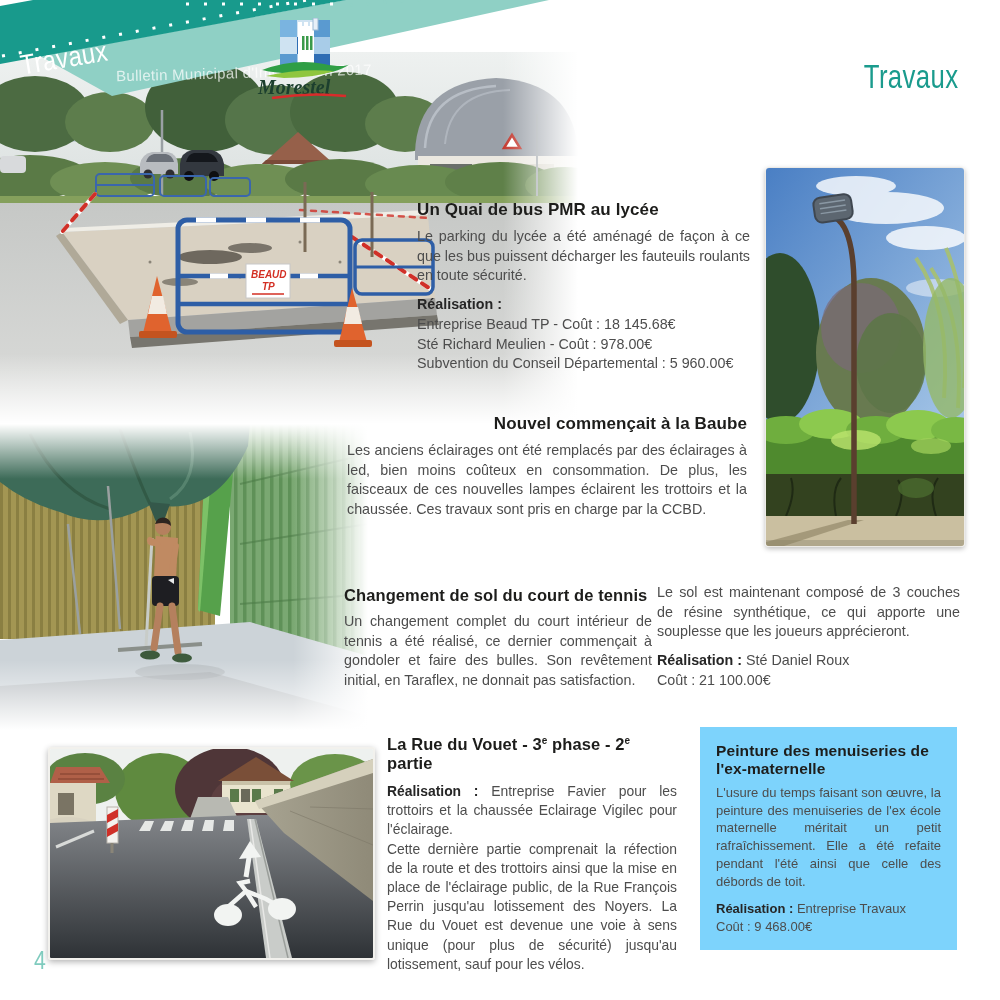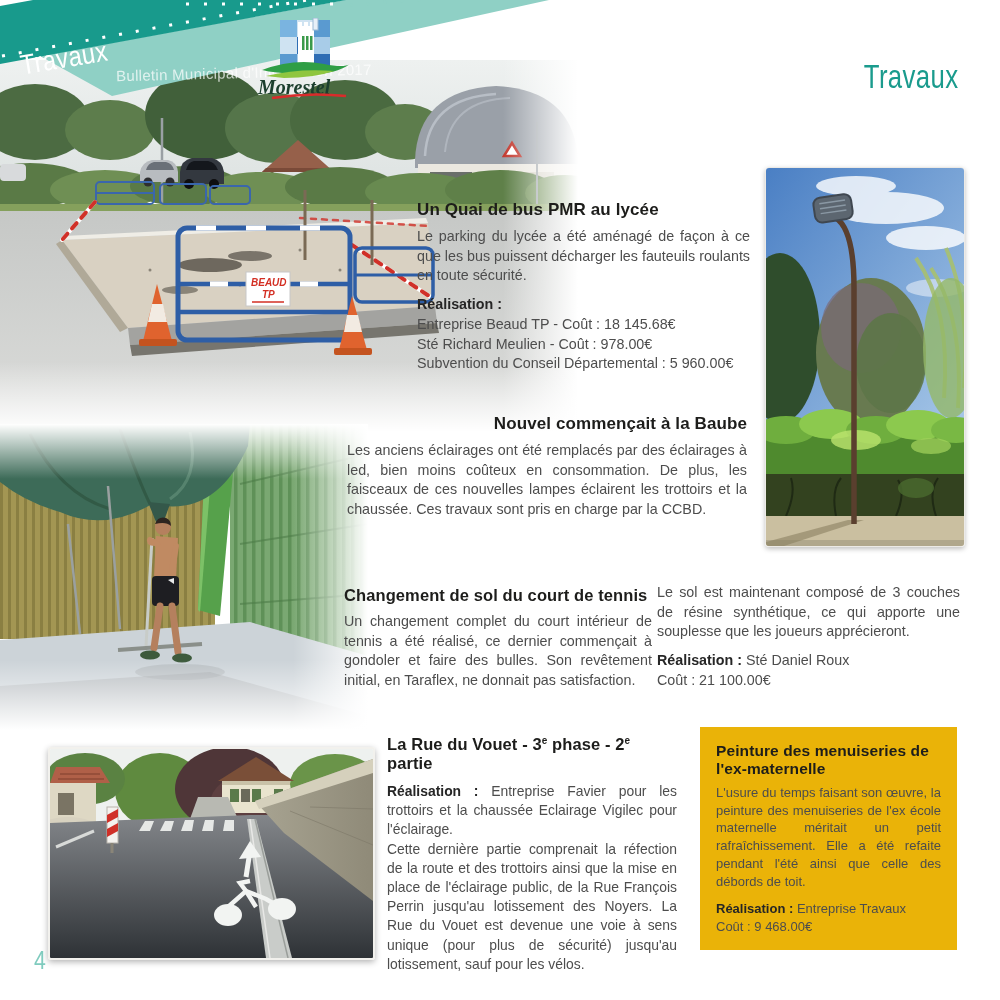--- a/index.html
+++ b/index.html
@@ -11,21 +11,21 @@
   #travaux-left{left:18px;top:50px;z-index:6;color:#ffffff;font-size:28px;font-weight:500;
     transform:rotate(-9.5deg) scaleX(.85);transform-origin:left top;letter-spacing:.5px;}
   #watermark{left:116px;top:64px;z-index:6;color:rgba(255,255,255,.72);font-size:15px;
     transform:rotate(-1.5deg);letter-spacing:.3px;}
   #travaux-right{right:42px;top:58px;z-index:4;color:#1a9b8d;font-size:33px;font-weight:500;
     transform:scaleX(.78);transform-origin:right top;letter-spacing:.5px;}
   #logo{left:254px;top:18px;z-index:6;}
   #logo-text{font-family:"Liberation Serif",serif;font-style:italic;font-weight:bold;}
   
   .photo{overflow:hidden;}
-  #photo-parking{left:0;top:60px;width:578px;height:372px;z-index:1;}
+  #photo-parking{left:0;top:52px;width:578px;height:372px;z-index:1;}
   #photo-tennis{left:0;top:424px;width:368px;height:306px;z-index:1;}
   #photo-lamp{left:765px;top:167px;width:198px;height:378px;z-index:2;border-radius:4px;
      box-shadow:0 2px 5px rgba(0,0,0,.25);border:1px solid #eceae6;}
   #photo-street{left:48px;top:747px;width:323px;height:209px;z-index:2;border-radius:3px;
      box-shadow:0 2px 6px rgba(0,0,0,.3);border:2px solid #f2f1ed;}
   .fade{position:absolute;pointer-events:none;}
   .fade-r{right:0;top:0;bottom:0;width:75px;background:linear-gradient(to right,rgba(255,255,255,0),#fff);}
   .fade-b{left:0;right:0;bottom:0;height:70px;background:linear-gradient(to bottom,rgba(255,255,255,0),#fff);}
   .fade-t{left:0;right:0;top:0;height:55px;background:linear-gradient(to top,rgba(255,255,255,0),#fff);}
   
@@ -37,21 +37,21 @@
   .sup{font-size:10px;vertical-align:6px;}
   #sec-quai{left:417px;top:200px;width:333px;}
   #sec-eclairage{left:347px;top:414px;width:400px;text-align:right;}
   #sec-eclairage .b{}
   #sec-tennis-left{left:344px;top:586px;width:308px;}
   #sec-tennis-left .h{font-size:16.5px;}
   #sec-tennis-right{left:657px;top:583px;width:303px;}
   #sec-vouet{left:387px;top:735px;width:290px;}
   #sec-vouet .h{font-size:16.5px;margin-bottom:5px;}
   #sec-vouet .b{font-size:13.9px;}
-  #box-peinture{left:700px;top:727px;width:257px;min-height:210px;background:#eab308;
+  #box-peinture{left:700px;top:727px;width:257px;min-height:210px;background:#7dd3fc;
      padding:15px 16px 14px 16px;box-sizing:border-box;z-index:2;}
   #box-peinture .h{font-size:15.5px;line-height:1.18;margin-bottom:5px;}
   #box-peinture .b{font-size:13px;}
   .mt{margin-top:9px;}
   #page-number{left:34px;top:946px;z-index:3;color:#7fcbbe;font-size:25px;font-weight:500;
      transform:scaleX(.85);transform-origin:left top;}
 </style>
 </head>
 <body>
 

